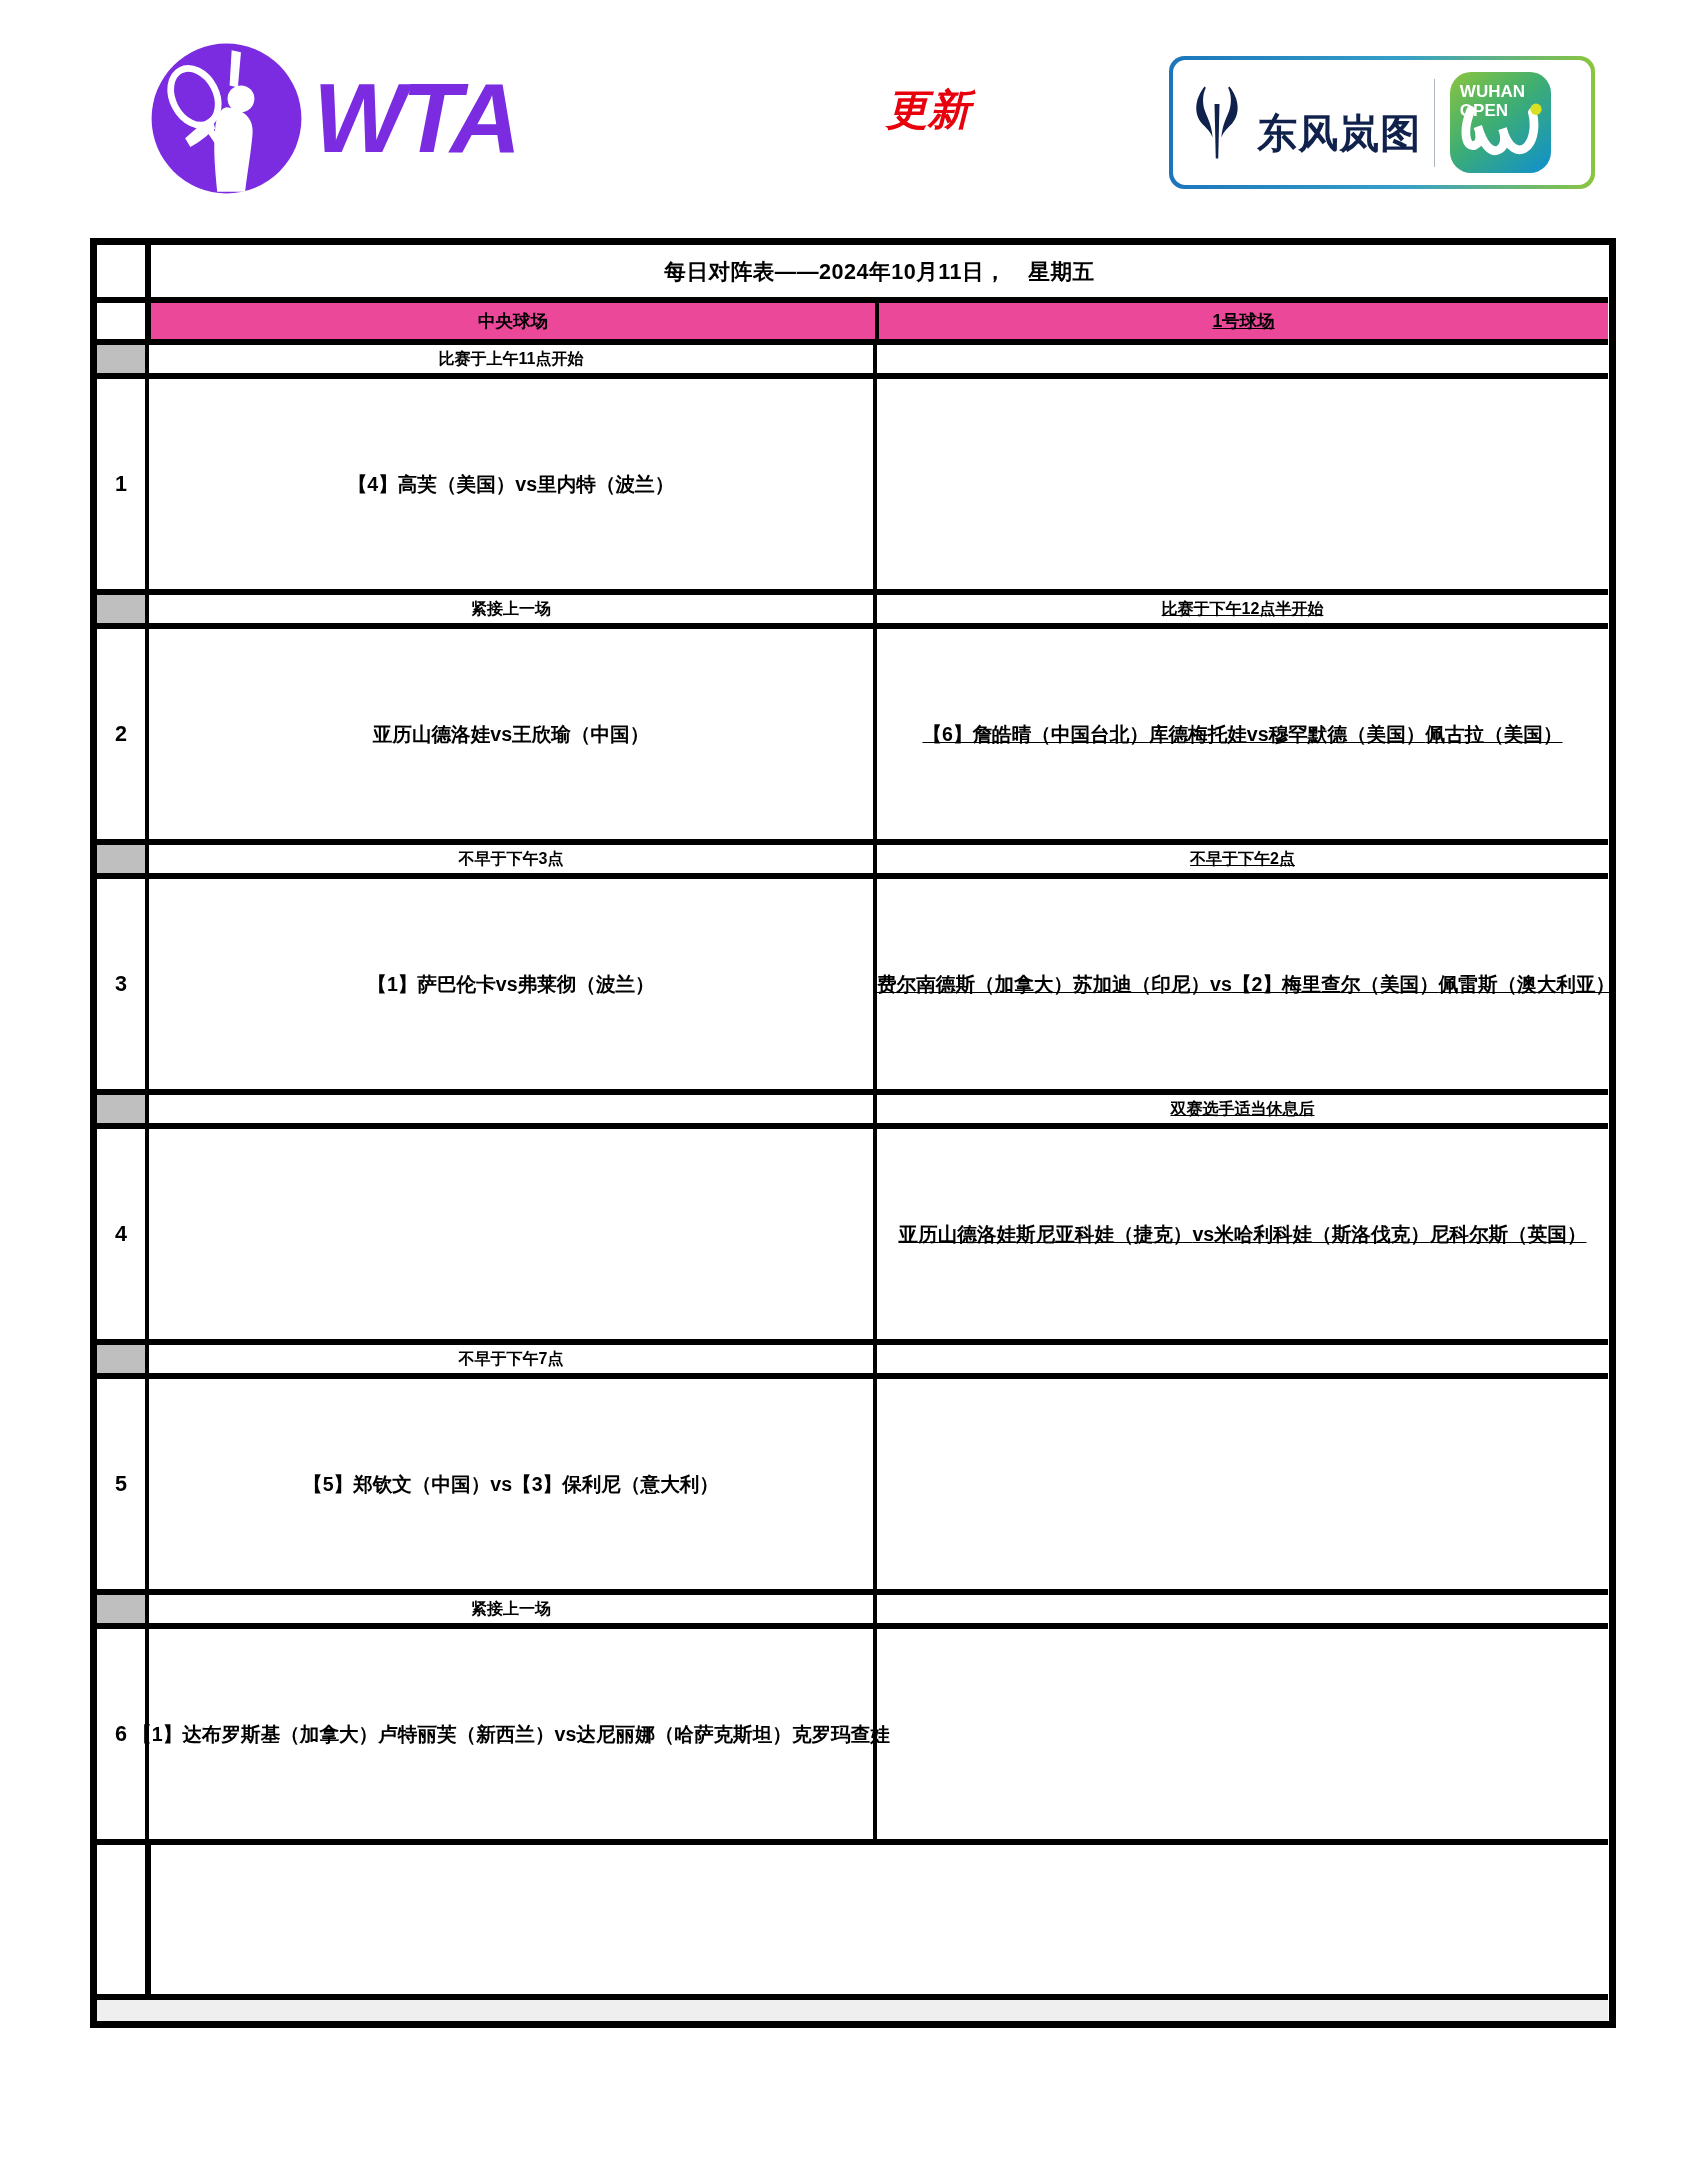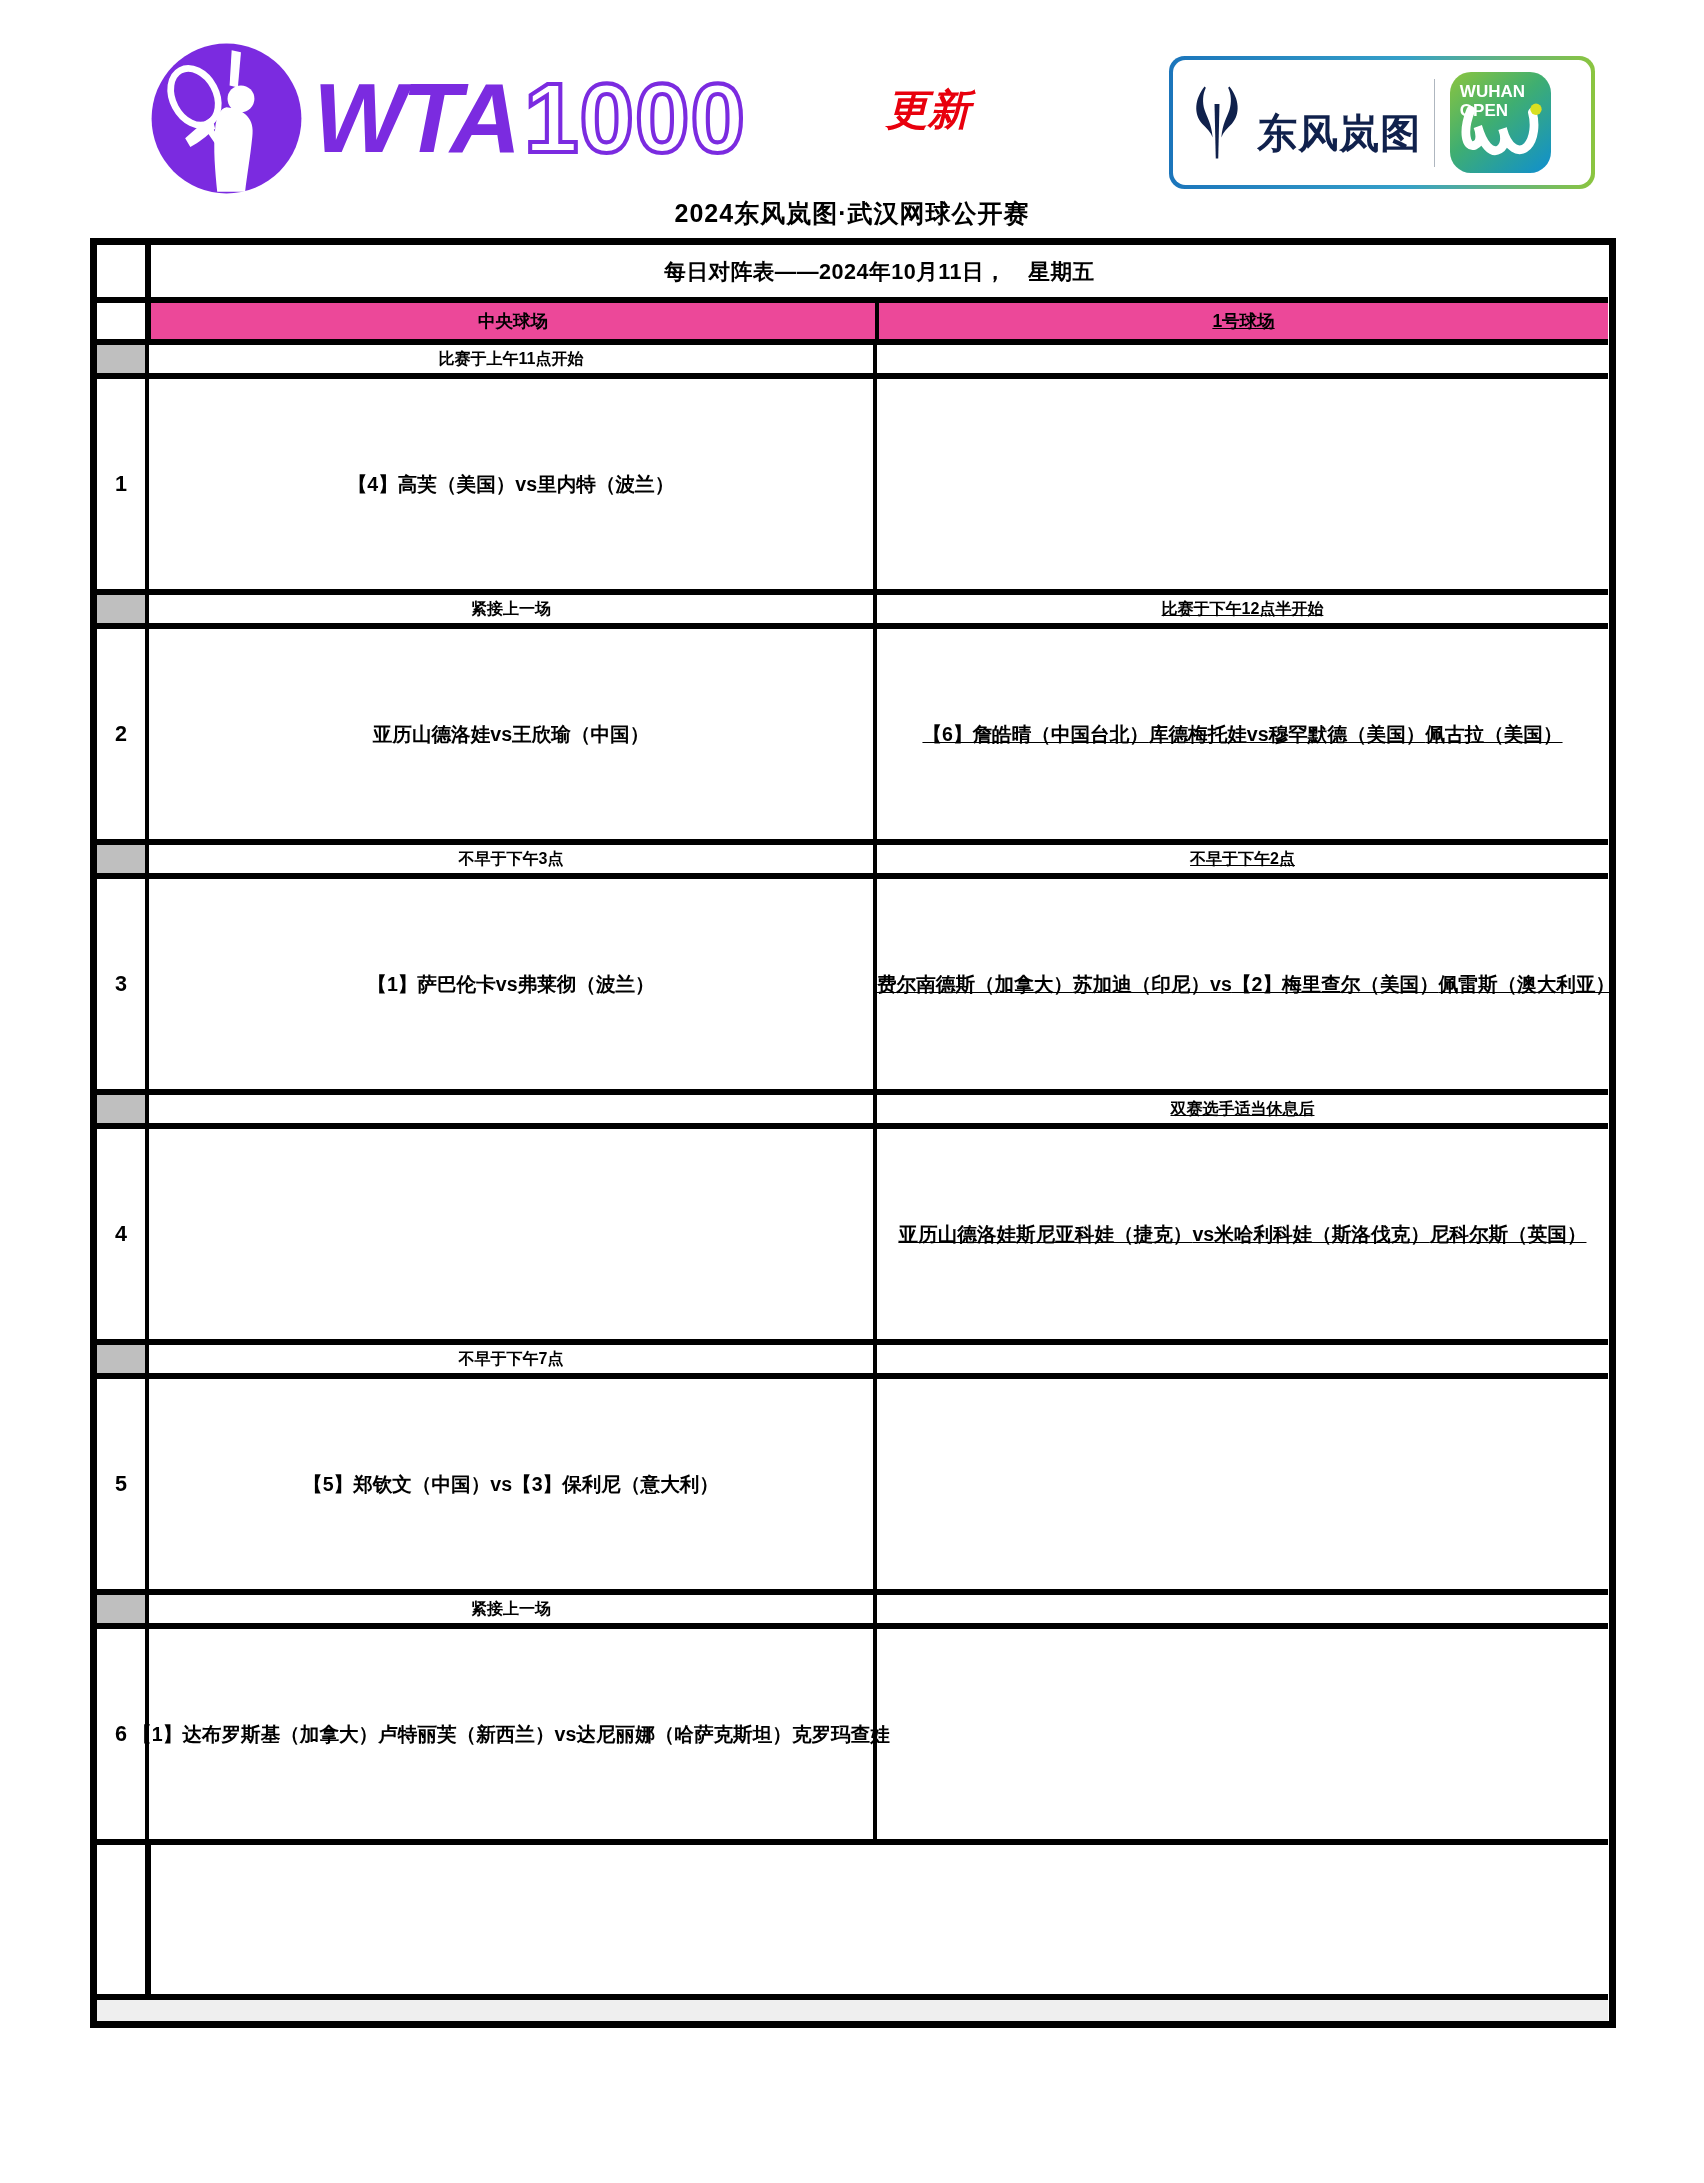--- a/index.html
+++ b/index.html
@@ -110,21 +110,20 @@
           <path d="M160 18 L178 22 L172 90 L156 86 Z"></path>
           <path d="M150 128 C185 132 205 150 200 185 C196 225 190 258 186 292 L132 292 C128 250 124 210 128 170 C130 146 138 130 150 128 Z"></path>
           <path d="M128 170 C110 185 96 198 80 205 L70 188 C88 172 104 158 122 146 Z"></path>
         </g>
         <g fill="none" stroke="#ffffff" stroke-width="13">
           <ellipse cx="88" cy="108" rx="42" ry="58" transform="rotate(-28 88 108)"></ellipse>
           <line x1="108" y1="158" x2="134" y2="196"></line>
         </g>
       </svg>
       <span class="wta-word">WTA</span>
-      <span class="wta-thousand">1000</span>
     </div>
 
     <div class="update-note">更新</div>
 
     <div class="sponsor-frame">
       <div class="sponsor-inner">
         <div class="voyah">
           <svg class="voyah-icon" viewBox="0 0 100 120">
             <g fill="#10214c">
               <path d="M30 2 C14 22 12 46 26 62 C34 70 40 76 43 84 C41 62 34 52 30 40 C26 28 27 14 32 4 Z"></path>
@@ -140,21 +139,20 @@
           <svg class="wo-w" viewBox="0 0 176 140">
             <path d="M30 18 C14 58 20 92 38 86 C52 81 48 60 44 50 C54 84 70 104 86 94 C100 85 96 64 92 54 C102 92 124 104 140 88 C154 73 156 44 150 22" fill="none" stroke="#ffffff" stroke-width="17" stroke-linecap="round"></path>
             <circle cx="157" cy="16" r="11" fill="#d9e021"></circle>
           </svg>
         </div>
       </div>
     </div>
 
   </div>
 
-  <div class="page-title">2024东风岚图·武汉网球公开赛</div>
 
   <div class="schedule">
 
     <div class="trow r-header first">
       <div class="cell c-num wide-border"></div>
       <div class="cell c-span">每日对阵表——2024年10月11日，　星期五</div>
     </div>
 
     <div class="trow r-colhdr">
       <div class="cell c-num wide-border"></div>

